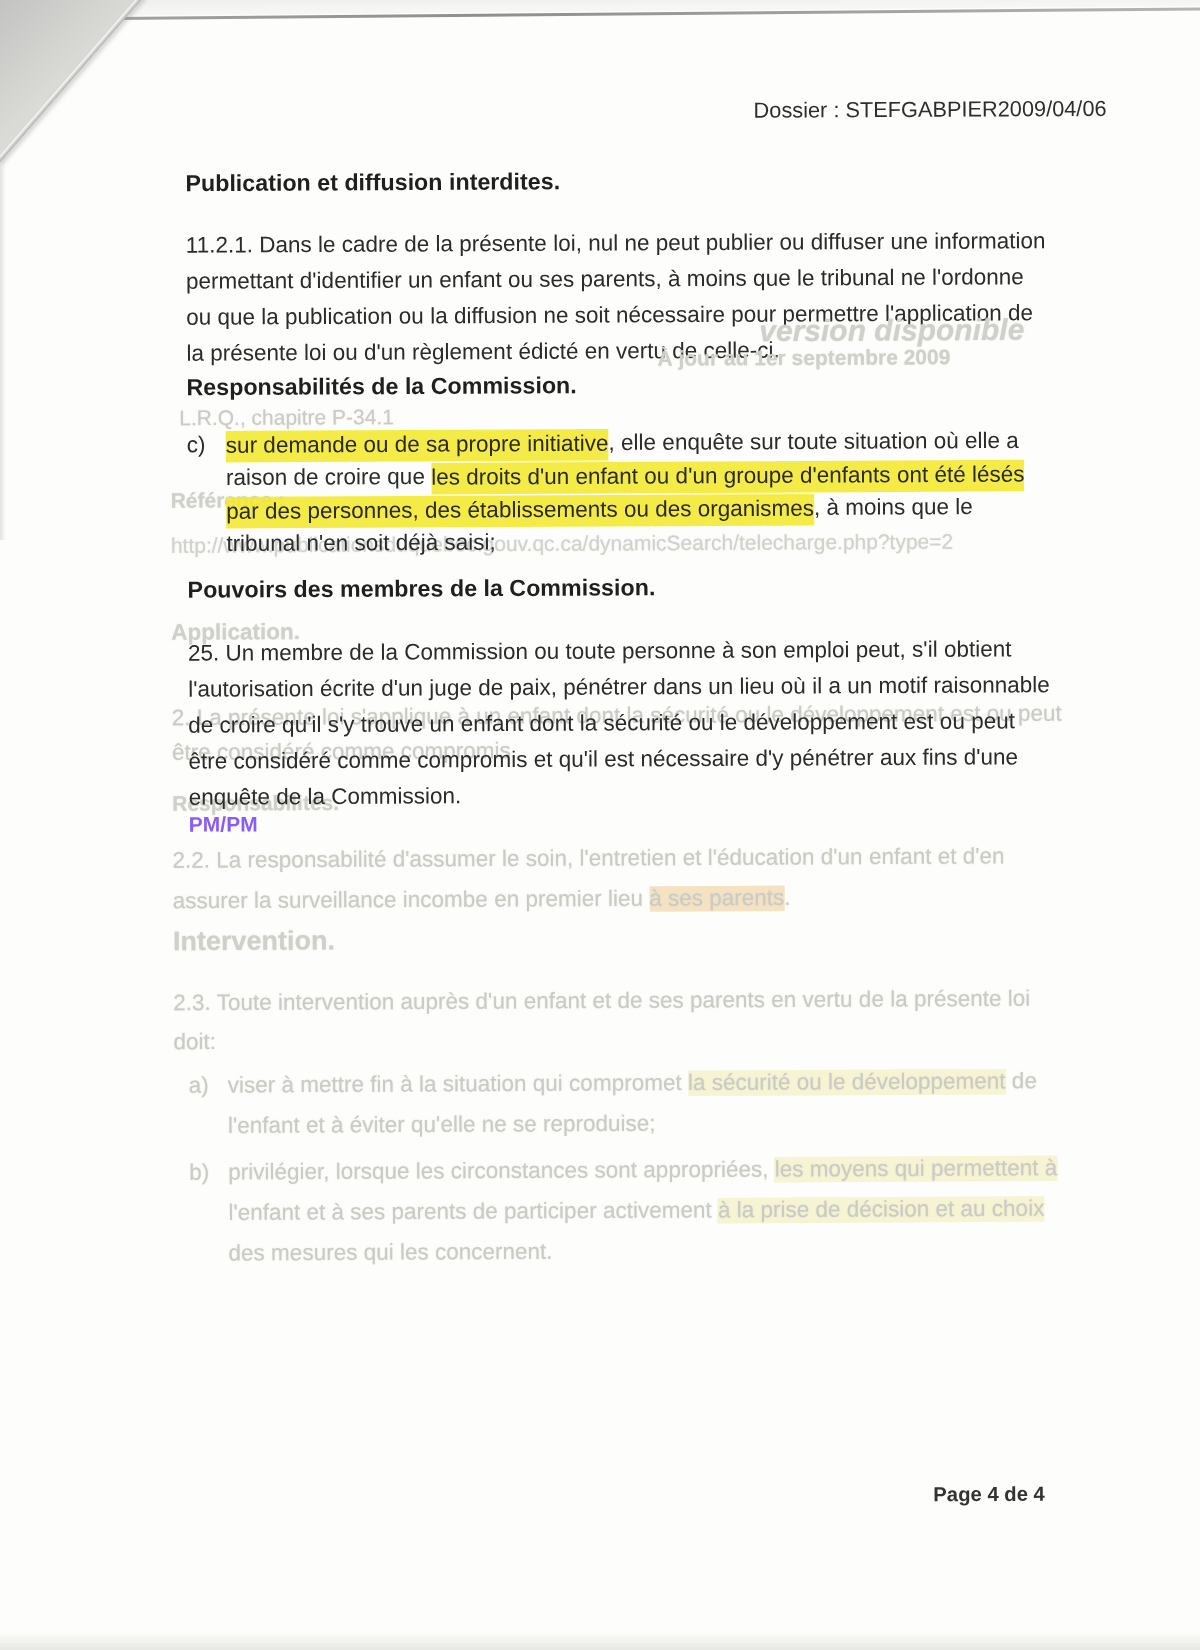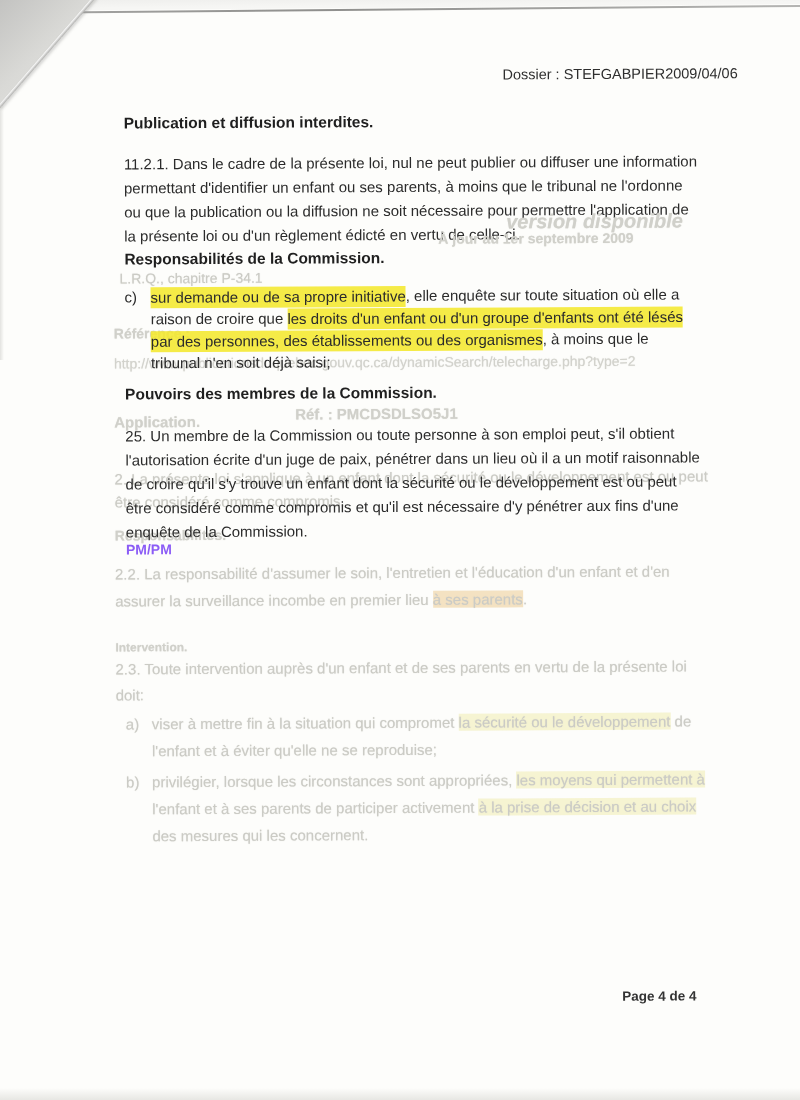--- a/index.html
+++ b/index.html
@@ -96,33 +96,32 @@
     <div class="abs bleed bleed-bold" style="left:112px; top:320px; font-size:14px; z-index:1;">Référence :</div>
     <div class="abs bleed bleed-url" style="left:112px; top:350px; z-index:1;">http://www.publicationsduquebec.gouv.qc.ca/dynamicSearch/telecharge.php?type=2</div>
 
     <div class="abs para hang" style="left:123px; top:285px; width:572px; line-height:22px; z-index:2;">
       <span class="marker">c)</span>
       <span class="body"><span class="hl">sur demande ou de sa propre initiative</span><span>, elle enquête sur toute situation où elle a raison de croire que </span><span class="hl">les droits d'un enfant ou d'un groupe d'enfants ont été lésés par des personnes, des établissements ou des organismes</span><span>, à moins que le tribunal n'en soit déjà saisi;</span></span>
     </div>
 
     <div class="abs heading" style="left:123px; top:381px; z-index:2;">Pouvoirs des membres de la Commission.</div>
 
-    <div class="abs bleed bleed-bold" style="left:293px; top:402px; z-index:1;">Réf. : PMCDSDLSO5J1</div>
     <div class="abs bleed bleed-bold" style="left:112px; top:409px; z-index:1;">Application.</div>
     <div class="abs bleed" style="left:112px; top:466px; width:600px; line-height:23px; z-index:1;">2. La présente loi s'applique à un enfant dont la sécurité ou le développement est ou peut être considéré comme compromis.</div>
 
     <div class="abs para" style="left:123px; top:423px; width:580px; z-index:2;">25. Un membre de la Commission ou toute personne à son emploi peut, s'il obtient l'autorisation écrite d'un juge de paix, pénétrer dans un lieu où il a un motif raisonnable de croire qu'il s'y trouve un enfant dont la sécurité ou le développement est ou peut être considéré comme compromis et qu'il est nécessaire d'y pénétrer aux fins d'une enquête de la Commission.</div>
 
     <div class="abs bleed bleed-bold" style="left:112px; top:522px; font-size:14px; z-index:1;">Responsabilités.</div>
 
     <div class="abs bold" style="left:123px; top:536px; font-size:14px; z-index:2;">PM/PM</div>
 
     <div class="abs bleed" style="left:112px; top:559px; width:600px; line-height:27px;"><span>2.2. La responsabilité d'assumer le soin, l'entretien et l'éducation d'un enfant et d'en assurer la surveillance incombe en premier lieu </span><span class="tint-orange">à ses parents</span><span>.</span></div>
 
-    <div class="abs bleed bleed-bold" style="left:112px; top:614px; font-size:12px;margin-top:20px;">Intervention.</div>
+    <div class="abs bleed bleed-bold" style="left:112px; top:614px; font-size:18px;">Intervention.</div>
 
     <div class="abs bleed" style="left:112px; top:655px; width:588px; line-height:26px;">2.3. Toute intervention auprès d'un enfant et de ses parents en vertu de la présente loi doit:</div>
 
     <div class="abs bleed hang" style="left:122px; top:709px; width:586px; line-height:27px;">
       <span class="marker">a)</span>
       <span class="body"><span>viser à mettre fin à la situation qui compromet </span><span class="tint-yellow">la sécurité ou le développement</span><span> de l'enfant et à éviter qu'elle ne se reproduise;</span></span>
     </div>
 
     <div class="abs bleed hang" style="left:122px; top:767px; width:586px; line-height:27px;">
       <span class="marker">b)</span>

